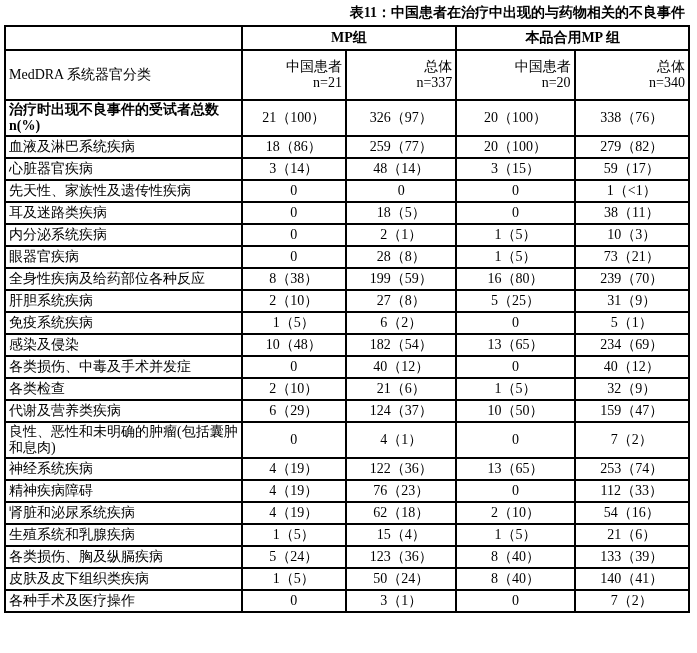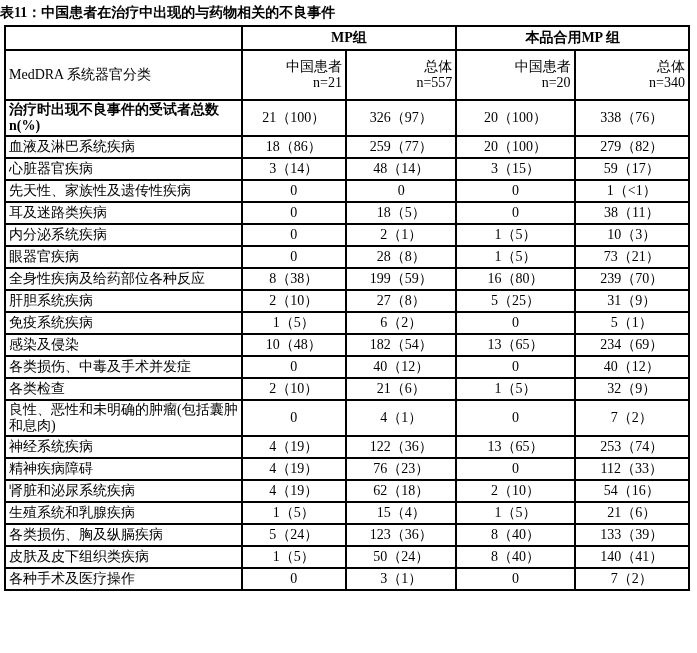--- a/index.html
+++ b/index.html
@@ -10,22 +10,22 @@
   body {
     width: 697px;
     height: 653px;
     overflow: hidden;
     color: #000;
     font-family: "Liberation Serif", "DejaVu Serif", serif;
   }
   .doc-title {
     font-weight: bold;
     font-size: 14px;
-    text-align: left;
-    padding: 4px 0 3px 0;
+    text-align: right;
+    padding: 4px 12px 3px 0;
     white-space: nowrap;
   }
   table.aetable {
     border-collapse: collapse;
     table-layout: fixed;
     margin-left: 4px;
     width: 686px;
   }
   .aetable td {
     border: 2px solid #000;
@@ -88,21 +88,21 @@
         <td class="group-h" colspan="2">本品合用MP 组</td>
       </tr>
       <tr>
         <td class="corner-label">MedDRA 系统器官分类</td>
         <td class="sub-h">
           <div>中国患者</div>
           <div>n=21</div>
         </td>
         <td class="sub-h">
           <div>总体</div>
-          <div>n=557</div>
+          <div>n=337</div>
         </td>
         <td class="sub-h">
           <div>中国患者</div>
           <div>n=20</div>
         </td>
         <td class="sub-h">
           <div>总体</div>
           <div>n=340</div>
         </td>
       </tr>
@@ -193,20 +193,27 @@
           <td class="value-cell">40（12）</td>
         </tr>
         <tr>
           <td class="label-cell">各类检查</td>
           <td class="value-cell">2（10）</td>
           <td class="value-cell">21（6）</td>
           <td class="value-cell">1（5）</td>
           <td class="value-cell">32（9）</td>
         </tr>
         <tr>
+          <td class="label-cell">代谢及营养类疾病</td>
+          <td class="value-cell">6（29）</td>
+          <td class="value-cell">124（37）</td>
+          <td class="value-cell">10（50）</td>
+          <td class="value-cell">159（47）</td>
+        </tr>
+        <tr>
           <td class="label-cell">良性、恶性和未明确的肿瘤(包括囊肿和息肉)</td>
           <td class="value-cell">0</td>
           <td class="value-cell">4（1）</td>
           <td class="value-cell">0</td>
           <td class="value-cell">7（2）</td>
         </tr>
         <tr>
           <td class="label-cell">神经系统疾病</td>
           <td class="value-cell">4（19）</td>
           <td class="value-cell">122（36）</td>

